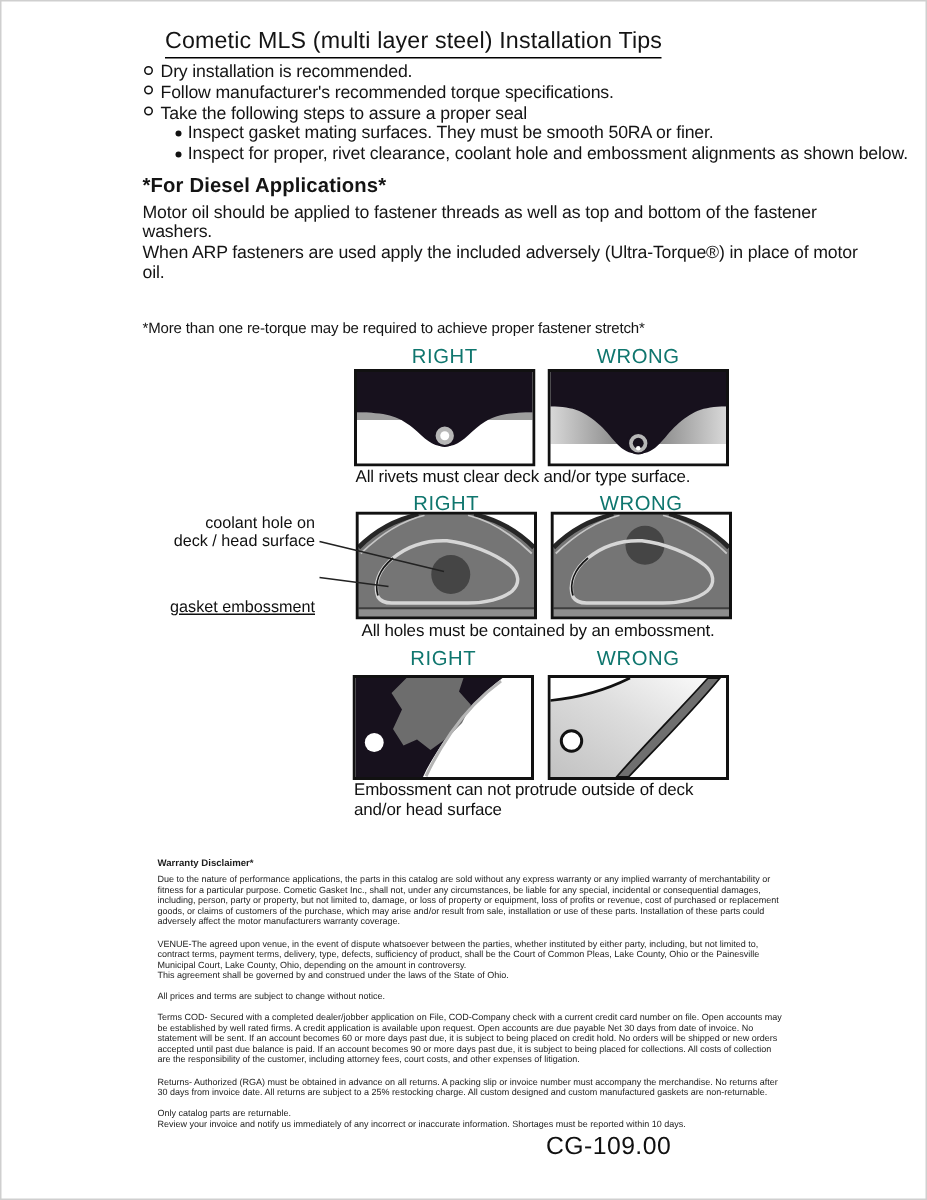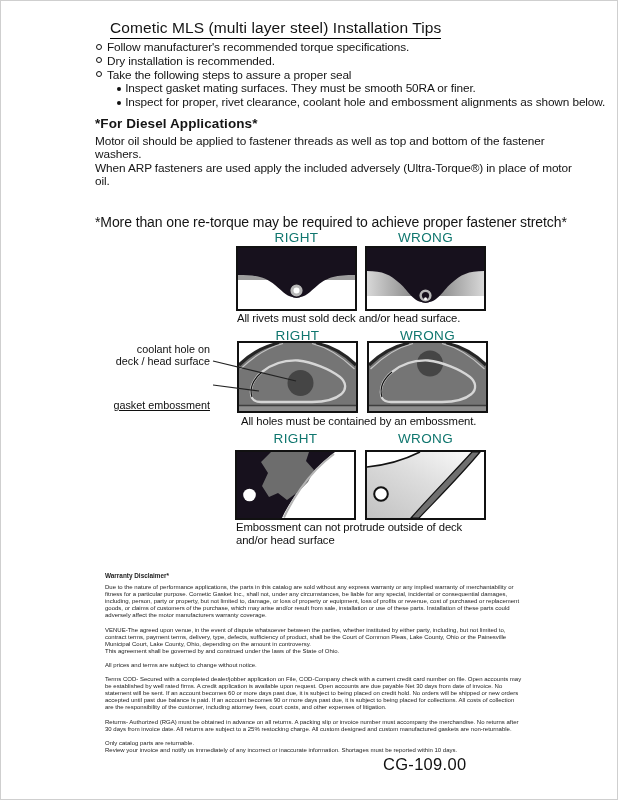--- a/index.html
+++ b/index.html
@@ -13,41 +13,41 @@
   .b-row{display:block;}
   .b-row.sub{margin-left:21px;}
   .o-dot{display:inline-block;width:4px;height:4px;border:1.1px solid #111;border-radius:50%;
          margin-right:5px;vertical-align:1.5px;}
   .f-dot{display:inline-block;width:4.2px;height:4.2px;background:#111;border-radius:50%;
          margin-right:4px;vertical-align:1.5px;}
   .h2{left:95px;top:116px;font-size:13.5px;font-weight:bold;letter-spacing:0.1px;}
   .para{left:95px;top:135px;width:480px;font-size:11.8px;line-height:13.4px;
         letter-spacing:-0.1px;white-space:pre-line;}
   .para2{top:169px;}
-  .note{left:95px;top:214px;width:480px;font-size:14px;letter-spacing:-0.1px;}
+  .note{left:95px;top:214px;width:480px;font-size:10px;letter-spacing:-0.1px;}
   .fig-label{width:121px;text-align:center;font-size:13.5px;letter-spacing:0.4px;color:#0f766e;}
   .fig-caption{font-size:11.3px;letter-spacing:-0.1px;color:#101010;white-space:pre-line;line-height:12.6px;}
   .side-label{left:60px;width:150px;text-align:right;font-size:10.8px;line-height:11.6px;color:#101010;}
   .warr{left:105px;top:572px;width:460px;font-size:6px;line-height:7.1px;color:#1c1c1c;}
   .warr-h{font-size:6.4px;font-weight:bold;margin:0 0 5px 0;}
   .wp{margin:0 0 7px 0;white-space:pre-line;}
   .wp-tight{margin:0;white-space:pre-line;}
-  .pagenum{left:383px;top:755px;font-size:16.5px;letter-spacing:0.3px;color:#101010;text-align:center;}
+  .pagenum{left:364px;top:755px;font-size:16.5px;letter-spacing:0.3px;color:#101010;text-align:center;}
   svg{display:block;}
 </style>
 </head>
 <body>
 
 <div class="page">
 
   <div class="abs doc-title">Cometic MLS (multi layer steel) Installation Tips</div>
 
   <div class="abs bullets">
+    <div class="b-row"><span class="o-dot"></span><span>Dry installation is recommended.</span></div>
     <div class="b-row"><span class="o-dot"></span><span>Follow manufacturer's recommended torque specifications.</span></div>
-    <div class="b-row"><span class="o-dot"></span><span>Dry installation is recommended.</span></div>
     <div class="b-row"><span class="o-dot"></span><span>Take the following steps to assure a proper seal</span></div>
     <div class="b-row sub"><span class="f-dot"></span><span>Inspect gasket mating surfaces.  They must be smooth 50RA or finer.</span></div>
     <div class="b-row sub"><span class="f-dot"></span><span>Inspect for proper, rivet clearance, coolant hole and embossment alignments as shown below.</span></div>
   </div>
 
   <div class="abs h2">*For Diesel Applications*</div>
   <div class="abs para">Motor oil should be applied to fastener threads as well as top and bottom of the fastener washers.
 When ARP fasteners are used apply the included adversely (Ultra-Torque®) in place of motor oil.</div>
   <div class="abs note">*More than one re-torque may be required to achieve proper fastener stretch*</div>
 
@@ -75,21 +75,21 @@
     <rect x="1" y="1" width="119" height="63" fill="#ffffff"></rect>
     <rect x="2" y="25" width="117" height="25" fill="url(#wedge)"></rect>
     <rect x="2" y="50" width="117" height="13" fill="#ffffff"></rect>
     <path d="M2,2 H119 V25 C103,25 96,28.5 86,37.5 C77,45.5 73,56.5 60.5,56.5 C48,56.5 44,45.5 35,37.5 C25,28.5 18,25 2,25 Z" fill="#17111d"></path>
     <circle cx="60.5" cy="49.5" r="6.8" fill="#b7b7b7" stroke="#17111d" stroke-width="1.4"></circle>
     <circle cx="60.5" cy="49.5" r="3.6" fill="#17111d"></circle>
     <circle cx="60.5" cy="52.8" r="1.5" fill="#ffffff"></circle>
     <rect x="1" y="1" width="119" height="63" fill="none" stroke="#111111" stroke-width="2"></rect>
   </svg>
 
-  <div class="abs fig-caption" style="left:237px;top:312px;">All rivets must sold deck and/or head surface.</div>
+  <div class="abs fig-caption" style="left:237px;top:312px;">All rivets must clear deck and/or type surface.</div>
 
   <div class="abs fig-label" style="left:237px;top:328px;">RIGHT</div>
   <div class="abs fig-label" style="left:367px;top:328px;">WRONG</div>
 
   <div class="abs side-label" style="top:344px;">
     <div>coolant hole on</div>
     <div>deck / head surface</div>
   </div>
   <div class="abs side-label" style="top:400px;text-decoration:underline;">gasket embossment</div>
 

